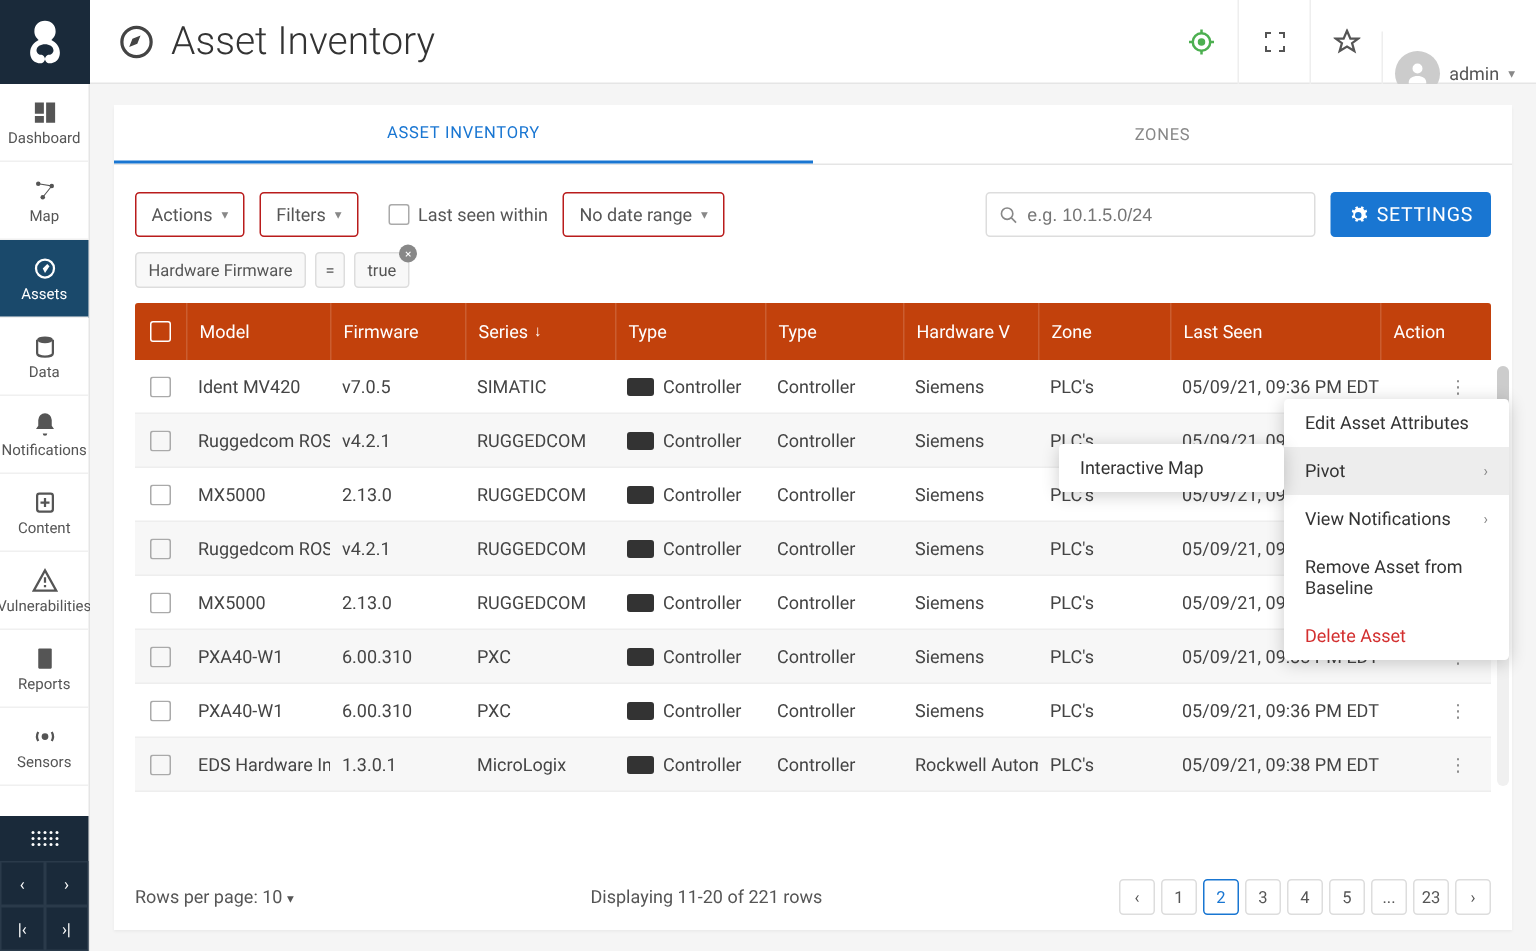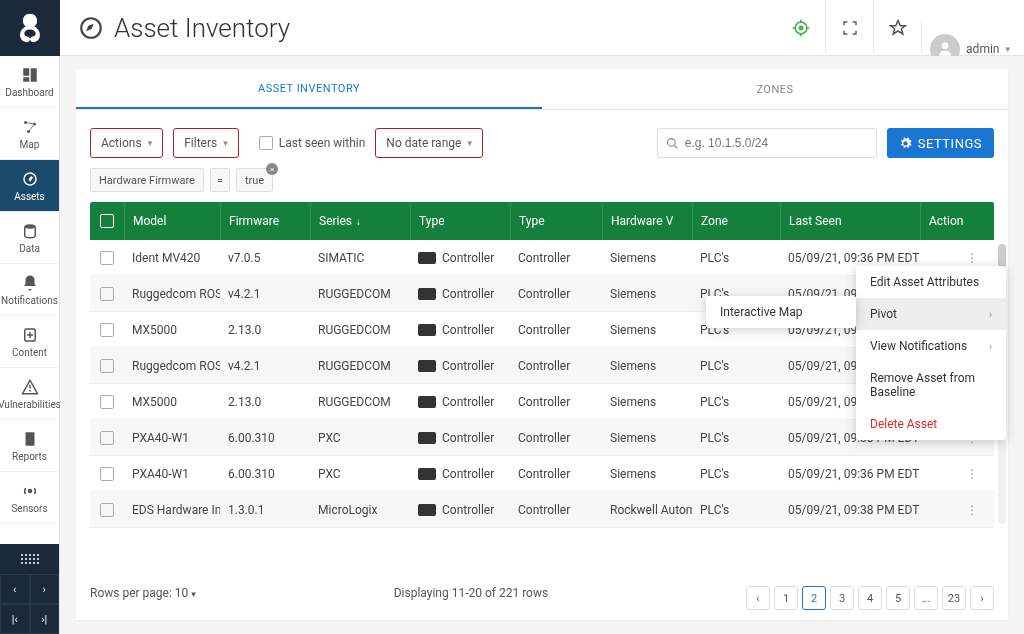--- a/index.html
+++ b/index.html
@@ -37,41 +37,41 @@
 .pill .caret { font-size: 9px; color: #888; }
 .checkbox-sm { width: 14px; height: 14px; border: 1px solid #aaa; border-radius: 2px; display: inline-block; }
 .toolbar-spacer { flex: 1; }
 .search { width: 220px; height: 30px; border: 1px solid #ddd; border-radius: 3px; display: flex; align-items: center; padding: 0 8px; gap: 6px; }
 .search input { border: none; outline: none; font-size: 12px; flex: 1; }
 .settings-btn { height: 30px; background: #1976d2; color: #fff; border-radius: 3px; display: flex; align-items: center; padding: 0 12px; gap: 6px; font-size: 13px; letter-spacing: .5px; cursor: pointer; }
 .chip-row { padding: 0 14px 10px; display: flex; gap: 6px; }
 .chip { height: 24px; border: 1px solid #ddd; border-radius: 3px; background: #f8f8f8; display: flex; align-items: center; padding: 0 8px; font-size: 11px; color: #555; position: relative; }
 .chip .x { position: absolute; right: -6px; top: -6px; width: 12px; height: 12px; border-radius: 50%; background: #888; color: #fff; font-size: 8px; display: flex; align-items: center; justify-content: center; }
 .table-wrap { flex: 1; overflow: hidden; position: relative; padding: 0 14px; }
-.thead { display: flex; background: #15803d; color: #fff; height: 38px; align-items: center; font-size: 12px; border-radius: 2px 2px 0 0; }
+.thead { display: flex; background: #c2410c; color: #fff; height: 38px; align-items: center; font-size: 12px; border-radius: 2px 2px 0 0; }
 .th, .td { padding: 0 8px; overflow: hidden; white-space: nowrap; text-overflow: ellipsis; }
 .col-chk { width: 34px; display: flex; align-items: center; justify-content: center; }
 .col-model { width: 96px; }
 .col-fw { width: 90px; }
 .col-series { width: 100px; }
 .col-type { width: 100px; display: flex; align-items: center; gap: 6px; }
 .col-class { width: 92px; }
 .col-hw { width: 90px; }
 .col-zone { width: 88px; }
 .col-last { width: 140px; }
 .col-act { flex: 1; }
 .th { display: flex; align-items: center; gap: 4px; border-left: 1px solid rgba(255,255,255,.15); height: 100%; }
 .th:first-child { border-left: none; }
 .tbody { }
 .trow { display: flex; height: 36px; align-items: center; font-size: 12px; color: #444; border-bottom: 1px solid #eee; }
 .trow.alt { background: #f7f7f7; }
 .td { display: flex; align-items: center; }
 .ctrl-icon { width: 18px; height: 12px; background: #333; border-radius: 2px; display: inline-block; }
 .kebab { width: 20px; text-align: center; color: #888; cursor: pointer; margin-left: auto; margin-right: 4px; }
-.footer { display: flex; align-items: flex-start; padding: 10px 14px; font-size: 12px; color: #555; }
+.footer { display: flex; align-items: center; padding: 10px 14px; font-size: 12px; color: #555; }
 .pager { margin-left: auto; display: flex; gap: 4px; }
 .pg { width: 24px; height: 24px; border: 1px solid #ddd; border-radius: 3px; display: flex; align-items: center; justify-content: center; font-size: 11px; cursor: pointer; color: #555; }
 .pg.active { border-color: #1976d2; color: #1976d2; }
 .ctx-menu { position: absolute; background: #fff; box-shadow: 0 2px 12px rgba(0,0,0,.2); border-radius: 3px; font-size: 12px; z-index: 30; min-width: 150px; }
 .ctx-item { padding: 9px 14px; cursor: pointer; display: flex; align-items: center; justify-content: space-between; }
 .ctx-item.hover { background: #ededed; }
 .ctx-item.danger { color: #d32f2f; }
 .ctx-item .arrow { font-size: 10px; color: #888; }
 .scroll-track { position: absolute; right: 2px; top: 42px; width: 8px; height: 280px; background: #f0f0f0; border-radius: 4px; }
 .scroll-thumb { width: 8px; height: 140px; background: #ccc; border-radius: 4px; }

